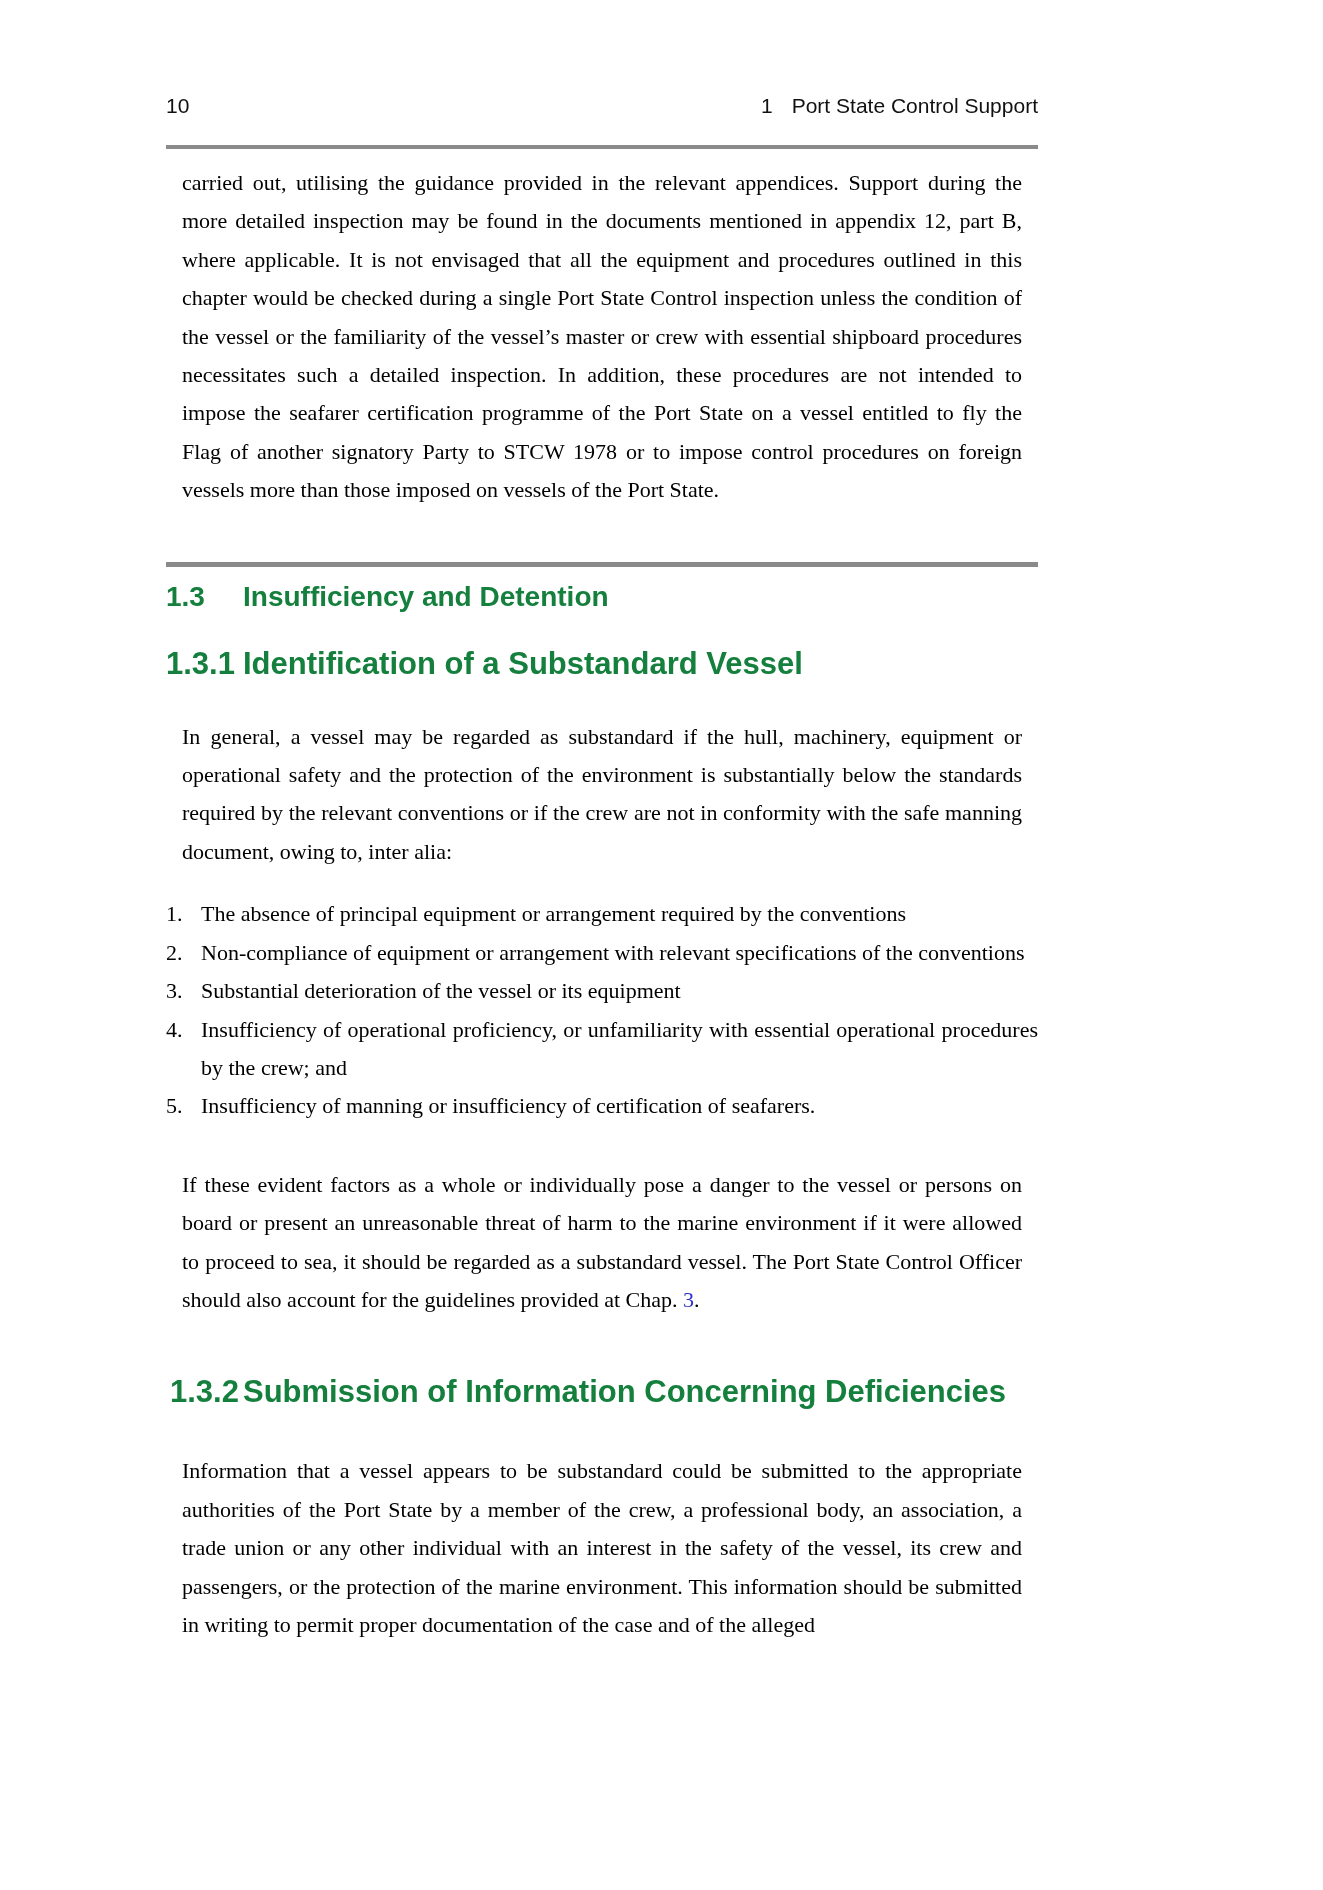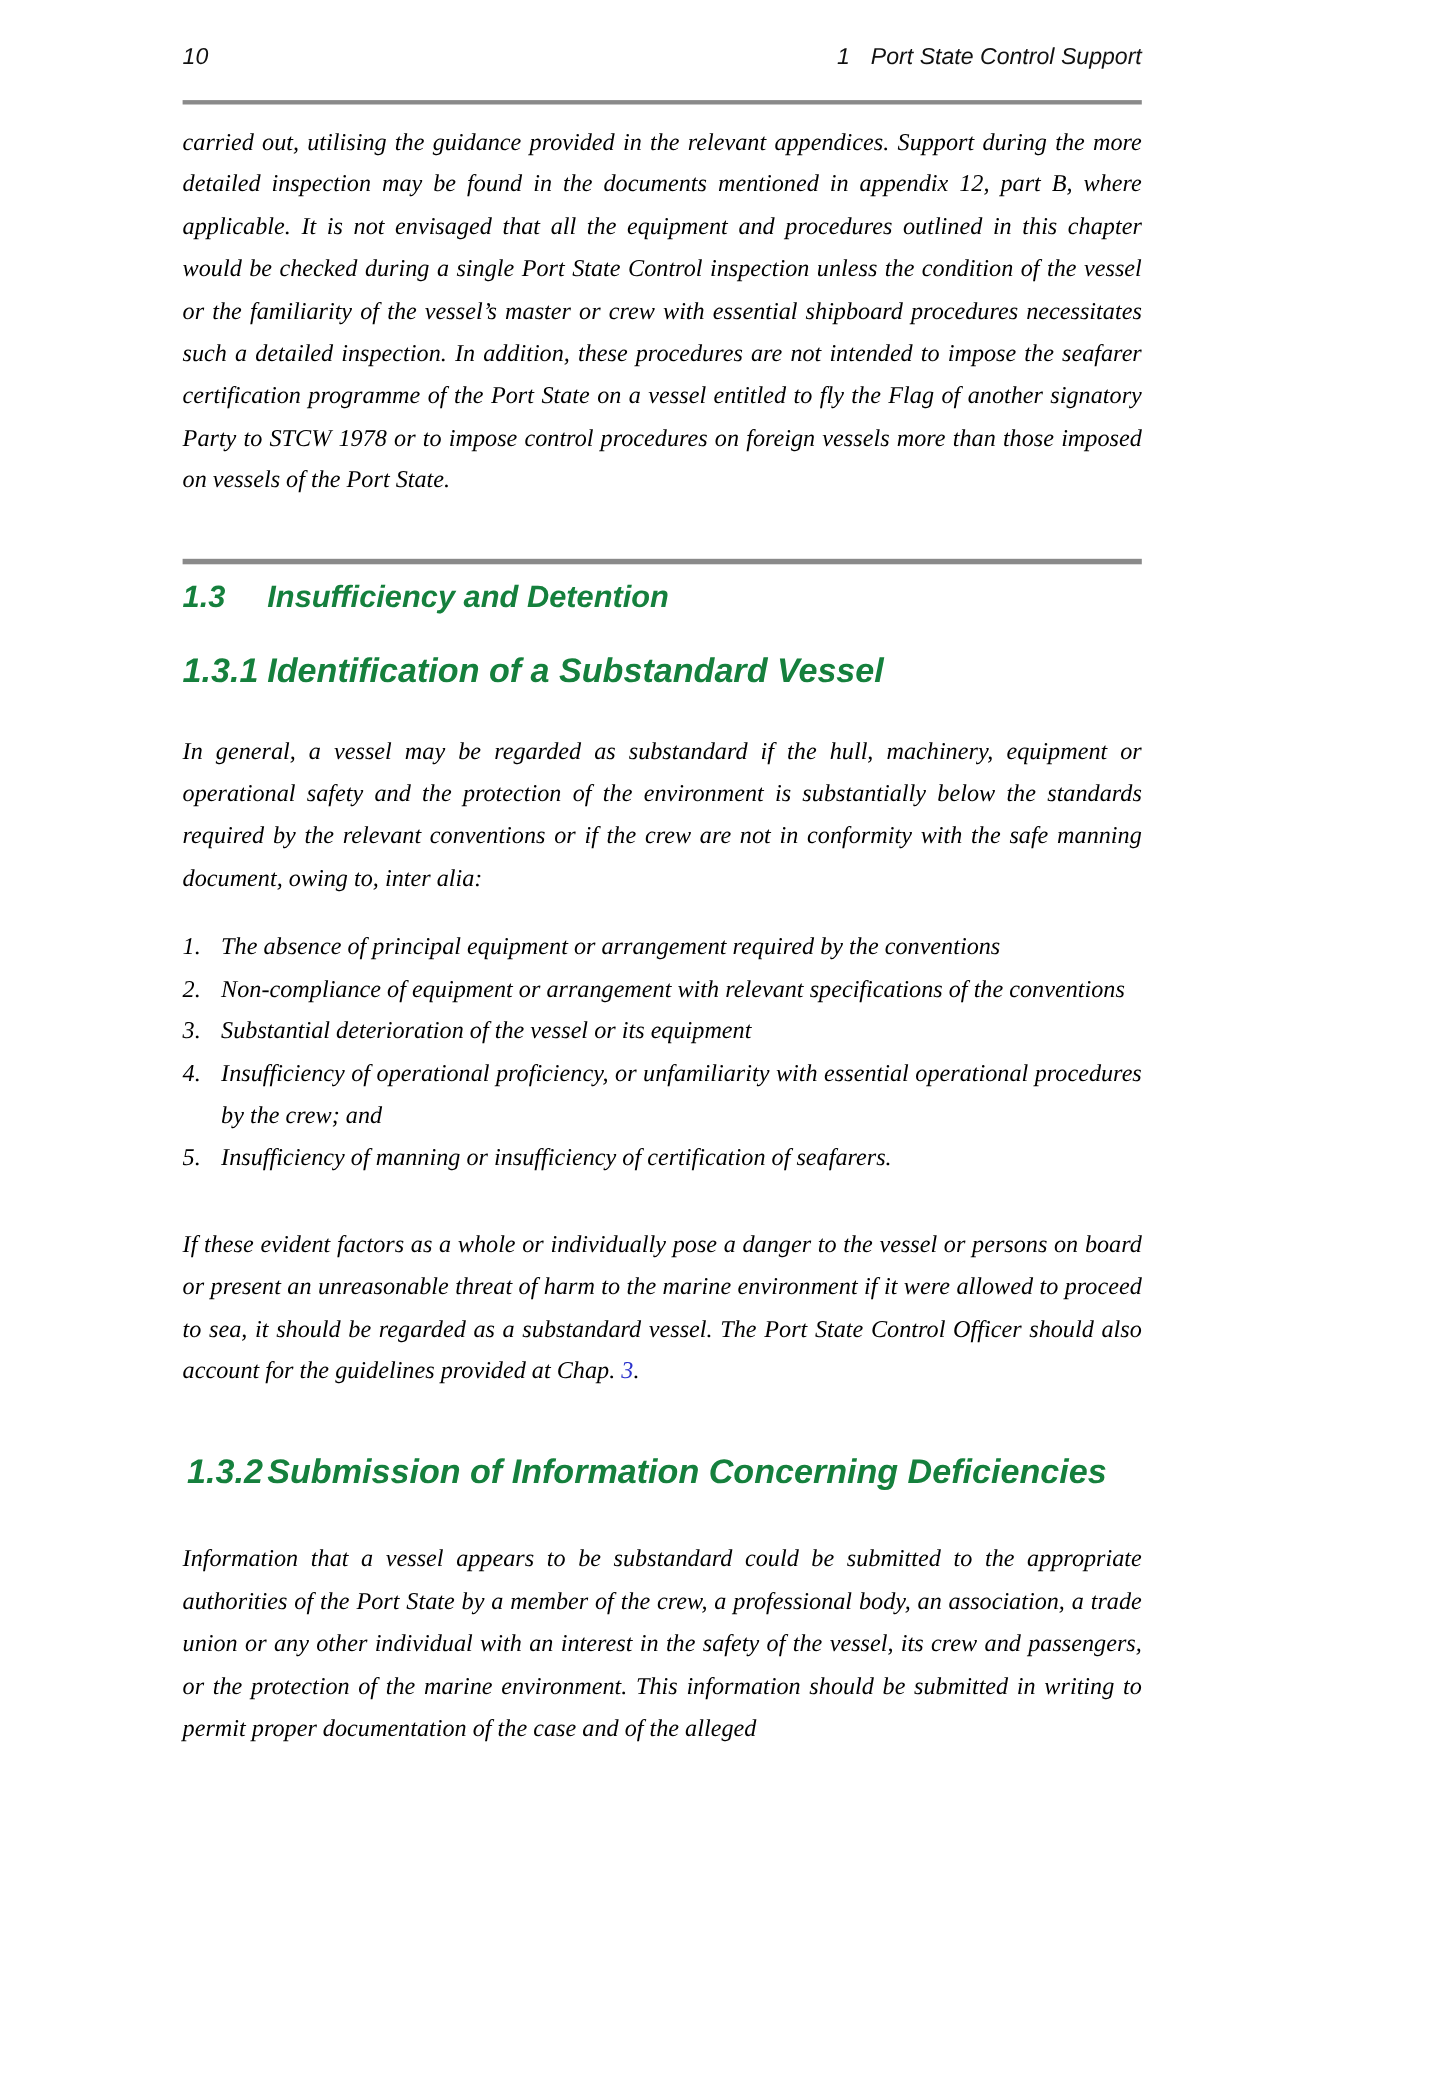--- a/index.html
+++ b/index.html
@@ -6,22 +6,21 @@
   body {
     width: 1323px; height: 1890px;
     background: #ffffff;
     color: #000000;
     font-family: "Liberation Serif", serif;
     overflow: hidden;
   }
   .page {
     box-sizing: border-box;
     width: 1199px; height: 1890px;
-    padding: 40px 161px 0 166px;
-    font-style: italic;
+    padding: 94px 161px 0 166px;
   }
   
   .running-header {
     display: flex;
     justify-content: space-between;
     align-items: baseline;
     font-family: "Liberation Sans", sans-serif;
     font-size: 21px;
     color: #111111;
   }
@@ -36,21 +35,21 @@
     background: #8a8a8a;
     height: 5px;
     margin-top: 52px;
   }
   
   .body-text {
     font-size: 22px;
     line-height: 38.4px;
     text-align: justify;
   }
-  p { margin: 0; }
+  p { margin: 16px; }
   .intro-para { margin-top: 15px; }
   
   .heading {
     font-family: "Liberation Sans", sans-serif;
     font-weight: 700;
     color: #15803d;
     display: flex;
   }
   .heading .h-num { width: 77px; flex: none; }
   .section-heading { font-size: 28px; margin-top: 14px; }

